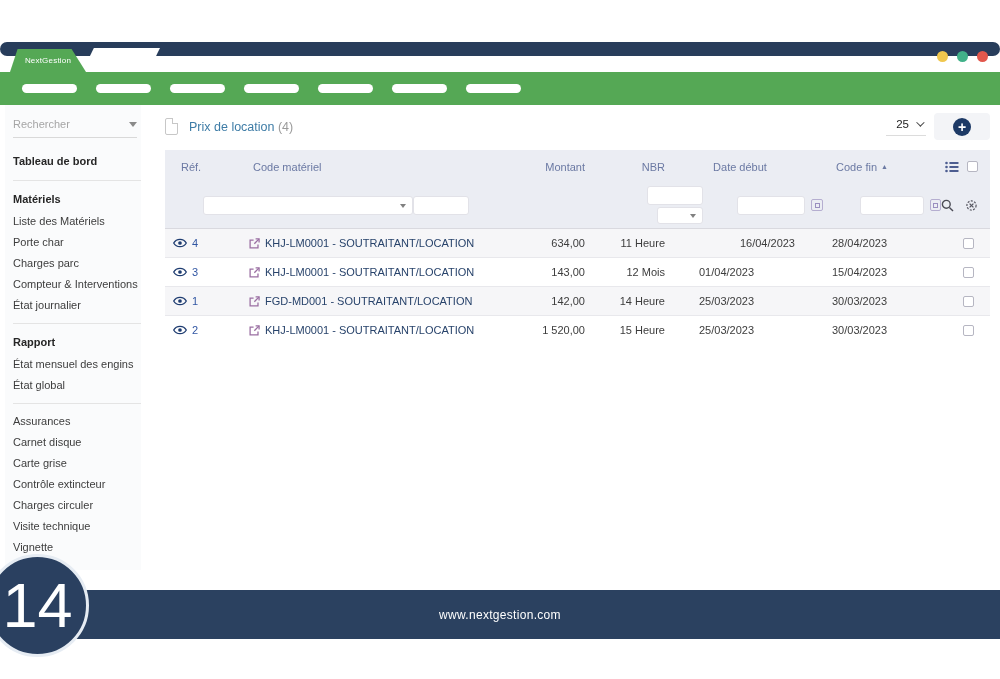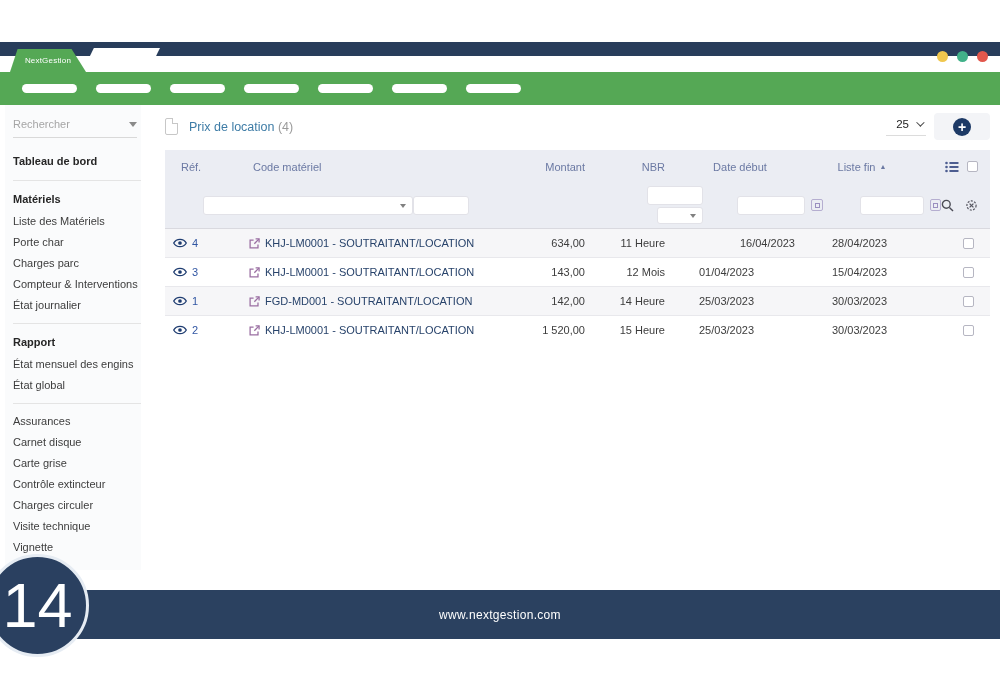--- a/index.html
+++ b/index.html
@@ -1,21 +1,21 @@
 <!DOCTYPE html>
 <html><head>
 <meta charset="utf-8">
 <style>
   * { margin:0; padding:0; box-sizing:border-box; }
   html,body { background:#fff; }
   body { font-family:"Liberation Sans", sans-serif; }
   #canvas { position:relative; width:1000px; height:679px; background:#fff; overflow:hidden; }
 
   
-  .topbar { position:absolute; left:0; top:42px; width:1000px; height:14px; background:#283d5b; }
+  .topbar { position:absolute; left:0; top:42px; width:1000px; height:14px; background:#283d5b;border-radius:10px; }
   .brand-tab { position:absolute; left:10px; top:7px; width:76px; height:23px; background:#55a855;
     clip-path:polygon(10% 0, 81% 0, 100% 100%, 0 100%);
     display:flex; align-items:center; justify-content:center; }
   .brand-tab span { color:#fff; font-size:8px; letter-spacing:.2px; }
   .ghost-tab { position:absolute; left:84px; top:6px; width:76px; height:20px; background:#fff;
     clip-path:polygon(13% 0, 100% 0, 87% 100%, 0 100%); }
   .dots { position:absolute; right:12px; top:9px; display:flex; gap:9px; }
   .dot { width:11px; height:11px; border-radius:50%; }
 
   .navbar { position:absolute; left:0; top:72px; width:1000px; height:33px; background:#55a855;
@@ -179,21 +179,21 @@
 
     <div class="table">
       <div class="thead">
         <div class="th-labels">
           <div class="col-ref">Réf.</div>
           <div class="col-code">Code matériel</div>
           <div class="col-montant">Montant</div>
           <div class="col-nbr">NBR</div>
           <div class="col-debut">Date début</div>
           <div class="col-fin">
-            <span>Liste fin</span>
+            <span>Code fin</span>
             <span class="sort-arrow">▲</span>
           </div>
           <div class="col-act" style="gap:8px;">
             <svg width="14" height="12" viewBox="0 0 14 12">
               <g fill="#4d5d90">
                 <circle cx="1.5" cy="2" r="1.3"></circle>
                   <rect x="4.2" y="1.1" width="9.5" height="1.8" rx=".9"></rect>
                 <circle cx="1.5" cy="6" r="1.3"></circle>
                   <rect x="4.2" y="5.1" width="9.5" height="1.8" rx=".9"></rect>
                 <circle cx="1.5" cy="10" r="1.3"></circle>

